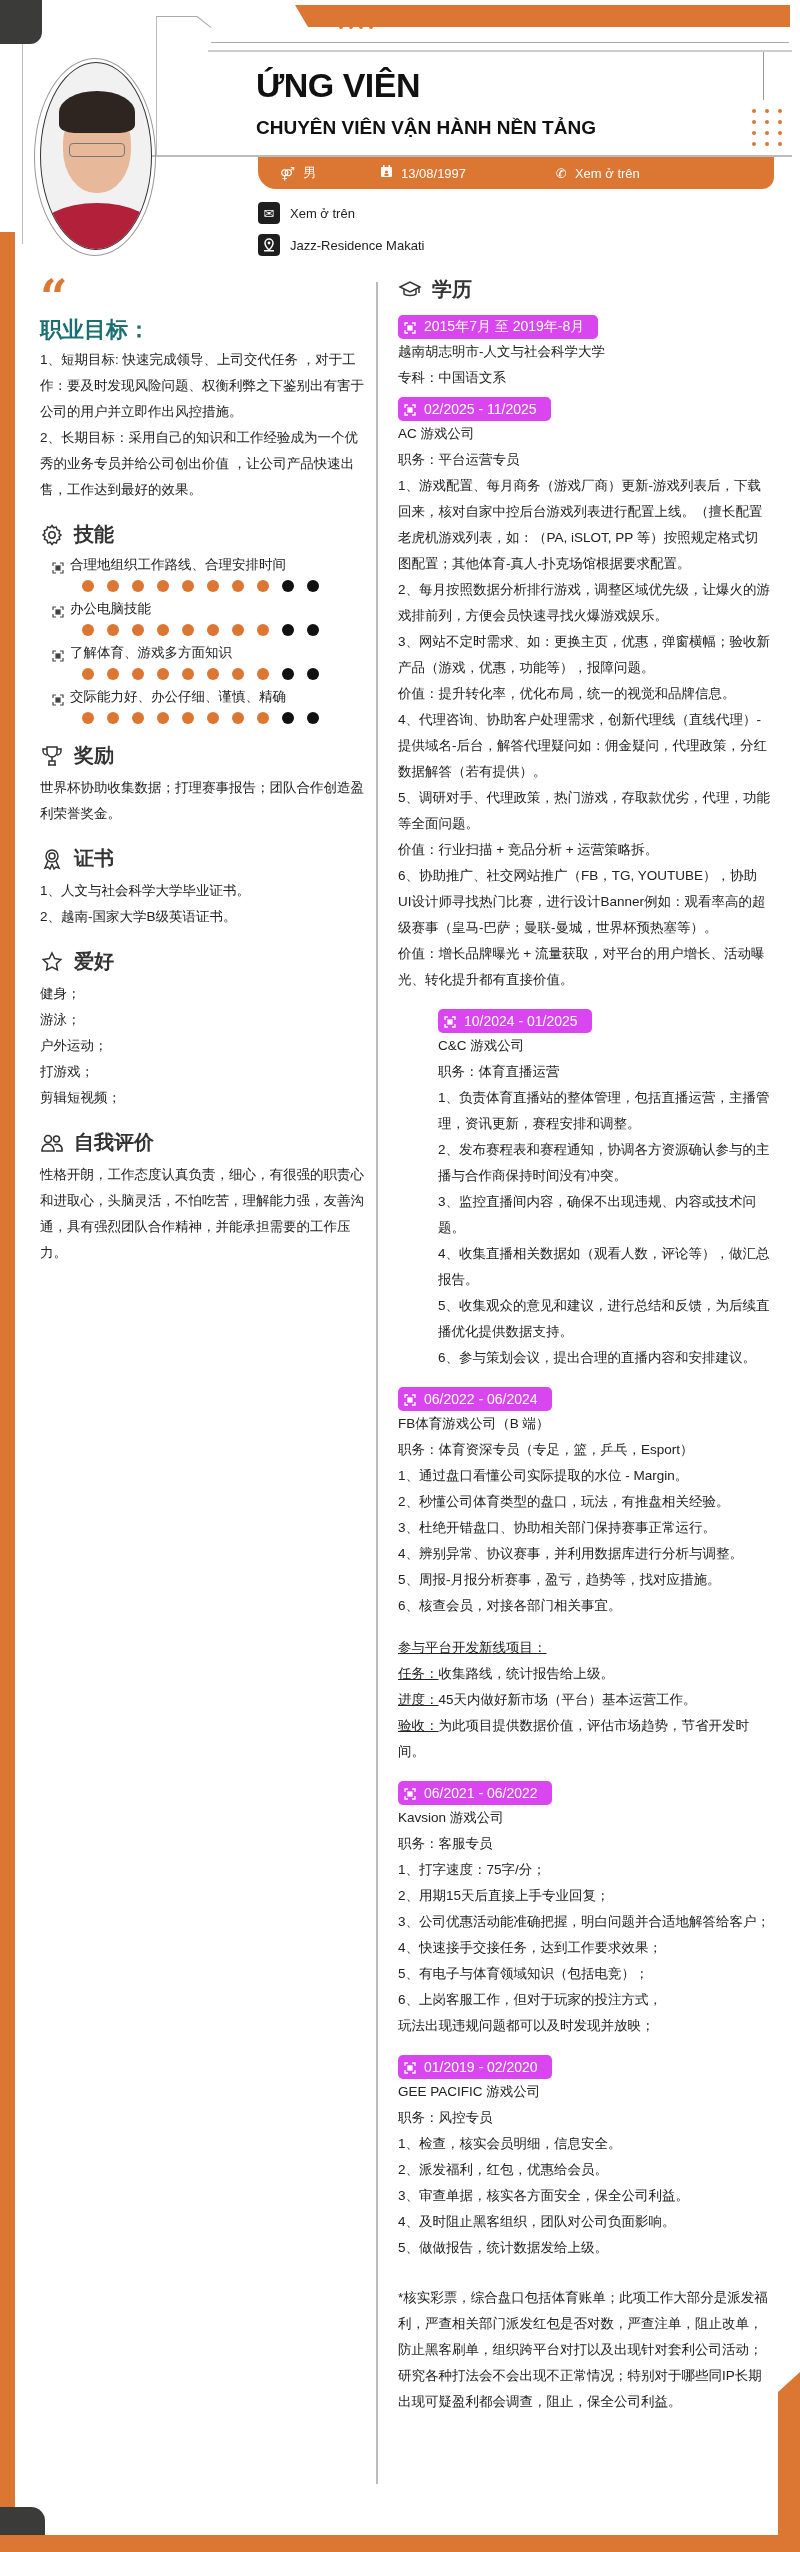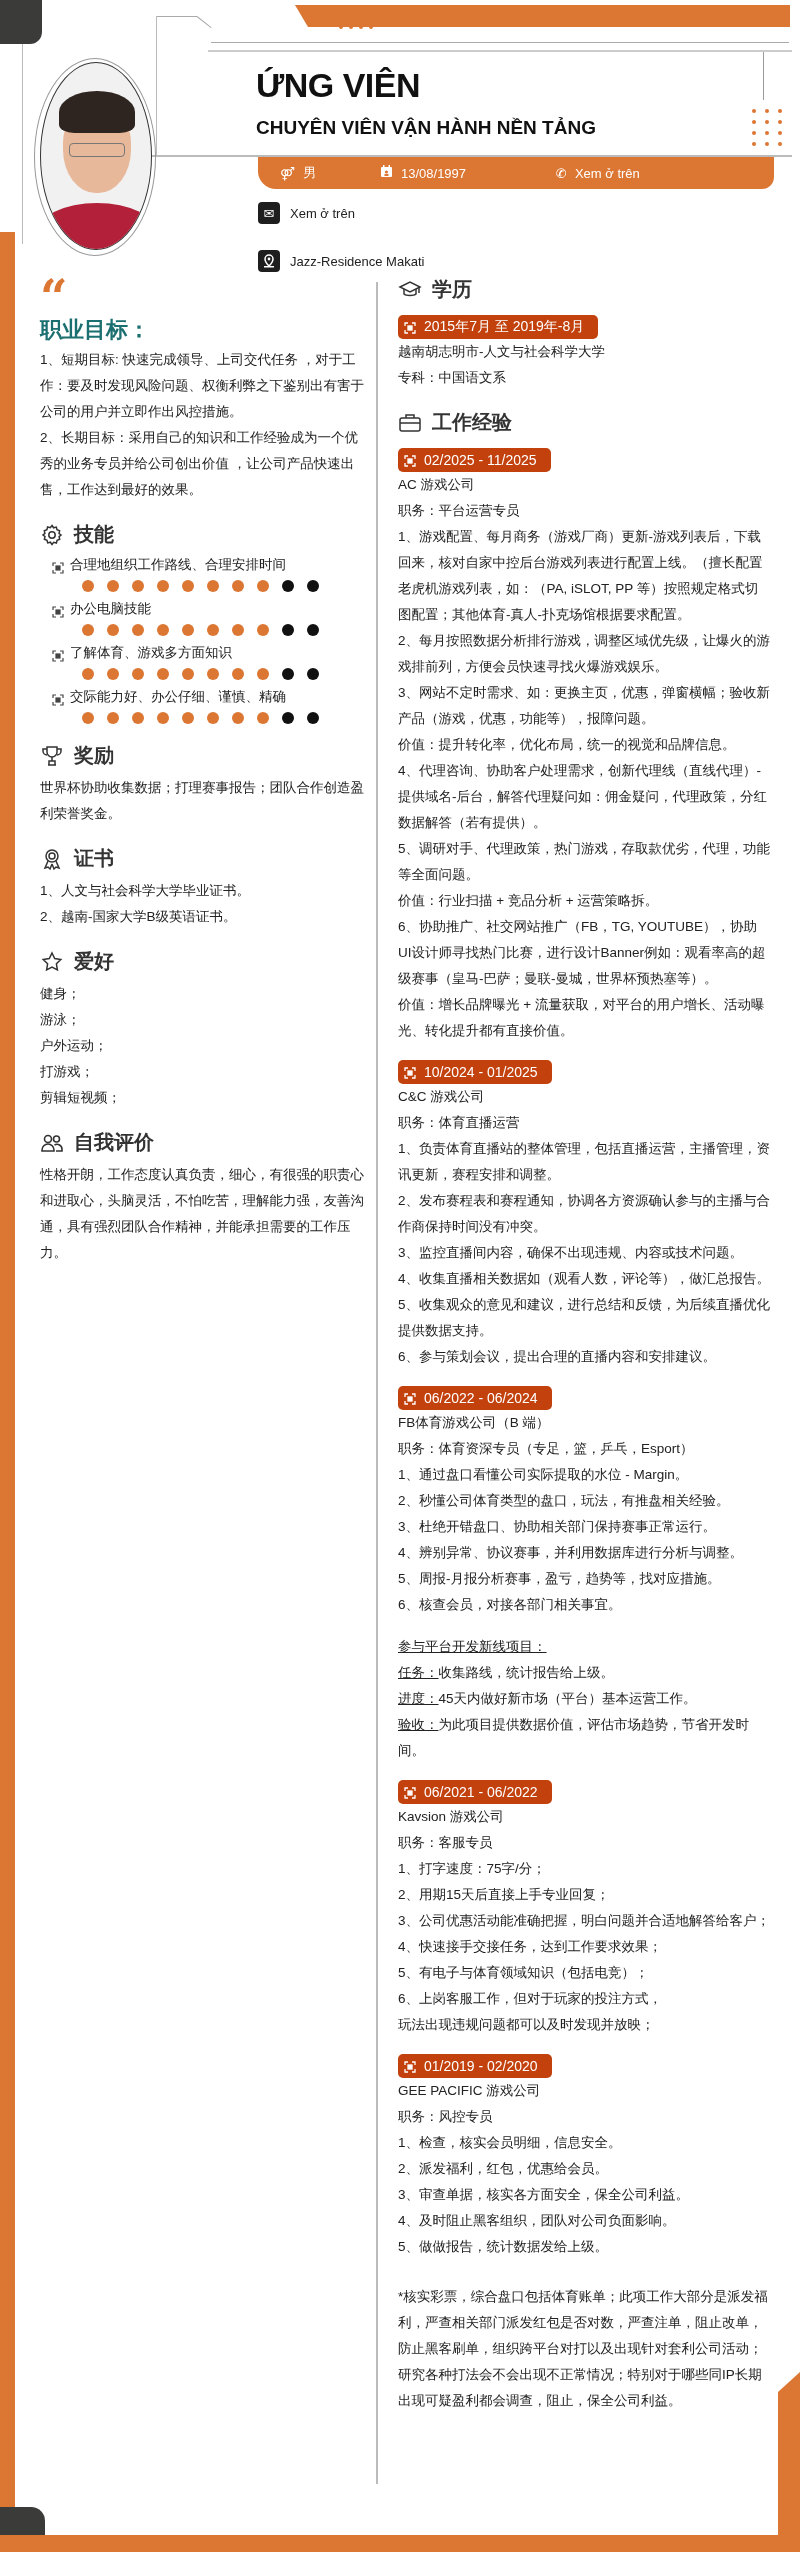--- a/index.html
+++ b/index.html
@@ -55,21 +55,21 @@
   .sec-title svg { width: 24px; height: 24px; }
 
   .skill { margin-left: 12px; margin-bottom: 6px; }
   .skill-name { display: flex; align-items: center; gap: 6px; font-size: 13.5px; line-height: 22px; }
   .skill-name .sq { width: 12px; height: 12px; position: relative; }
   .skill-dots { display: flex; gap: 13px; padding-left: 30px; margin-top: 4px; margin-bottom: 6px; }
   .skill-dots span { width: 12px; height: 12px; border-radius: 50%; display: block; }
 
   .list-line { font-size: 13.5px; line-height: 26px; }
 
-  .badge { display: inline-flex; align-items: center; gap: 8px; background: #c2410c; color: #fff; font-size: 14px; padding: 0 14px 0 6px; height: 24px; border-radius: 5px; margin-top: 6px; }
+  .badge { display: inline-flex; align-items: center; gap: 8px; background: #d946ef; color: #fff; font-size: 14px; padding: 0 14px 0 6px; height: 24px; border-radius: 5px; margin-top: 6px; }
   .badge .sq { width: 12px; height: 12px; position: relative; }
   .r-line { font-size: 13.5px; line-height: 26px; }
   .b { font-weight: normal; }
   .u { text-decoration: underline; }
   .gap { height: 16px; }
 </style>
 </head>
 <body>
 
 <div class="abs tl-block"></div>
@@ -143,21 +143,21 @@
   <div class="info-item" style="left:298px;">
     <span class="ic">✆</span>
     <span>Xem ở trên</span>
   </div>
 </div>
 
 <div class="abs contact" style="top:202px;">
   <span class="ibox">✉</span>
   <span>Xem ở trên</span>
 </div>
-<div class="abs contact" style="top:250px;">
+<div class="abs contact" style="top:234px;">
   <span class="ibox">
     <svg width="12" height="14" viewBox="0 0 12 14">
         <path d="M6 1a4 4 0 0 1 4 4c0 3-4 7-4 7S2 8 2 5a4 4 0 0 1 4-4z" fill="none" stroke="#fff" stroke-width="1.5"></path>
         <circle cx="6" cy="5" r="1.4" fill="#fff"></circle>
         <rect x="1" y="12" width="10" height="1.5" fill="#fff"></rect>
       </svg>
   </span>
   <span>Jazz-Residence Makati</span>
 </div>
 
@@ -336,36 +336,29 @@
             <rect x="4" y="4" width="4" height="4" fill="#fff"></rect>
           </svg>
       </span>
       <span>2015年7月 至 2019年-8月</span>
     </div>
     <p class="r-line b">越南胡志明市-人文与社会科学大学</p>
     <p class="r-line">专科：中国语文系</p>
   </section>
 
   <section>
-    <div class="sec-title">
-      <svg viewBox="0 0 24 24" fill="none" stroke="#333" stroke-width="1.5">
-          <rect x="2" y="7" width="20" height="13" rx="2"></rect>
-          <path d="M8 7V4h8v3M2 12h20"></path>
-        </svg>
-      <span>工作经验</span>
-    </div>
     <div id="jobs">
         <div><div class="badge">
             <span class="sq"><svg width="12" height="12" viewBox="0 0 12 12" fill="none" stroke="#fff" stroke-width="1.3">
                 <path d="M1 4V1h3M8 1h3v3M11 8v3H8M4 11H1V8"></path>
                 <rect x="4" y="4" width="4" height="4" fill="#fff"></rect>
               </svg></span>
             <span>02/2025 - 11/2025</span>
           </div><p class="r-line b">AC 游戏公司</p><p class="r-line b">职务：平台运营专员</p><p class="r-line"><span class="b">1</span><span>、游戏配置、每月商务（游戏厂商）更新-游戏列表后，下载回来，</span><span class="b">核对自家中控后台游戏列表进行配置上线</span><span>。（擅长配置老虎机游戏列表，如：（PA, iSLOT, PP 等）</span><span class="b">按照规定格式切图配置</span><span>；其他体育-真人-扑克场馆根据要求配置。</span></p><p class="r-line"><span class="b">2</span><span>、每月按照数据分析排行游戏，调整区域优先级，让爆火的游戏排前列，方便会员快速寻找火爆游戏娱乐。</span></p><p class="r-line"><span class="b">3</span><span>、网站不定时需求、如：更换主页，优惠，弹窗横幅；验收新产品（游戏，优惠，功能等），报障问题。</span></p><p class="r-line"><span class="b">价值：提升转化率，优化布局，统一的视觉和品牌信息。</span></p><p class="r-line"><span class="b">4</span><span>、代理咨询、协助客户处理需求，创新代理线（直线代理）- 提供域名-后台，解答代理疑问如：佣金疑问，代理政策，分红数据解答（若有提供）。</span></p><p class="r-line"><span class="b">5</span><span>、调研对手、代理政策，热门游戏，存取款优劣，代理，功能等全面问题。</span></p><p class="r-line"><span class="b">价值：行业扫描 + 竞品分析 + 运营策略拆。</span></p><p class="r-line"><span class="b">6</span><span>、协助推广、社交网站推广（FB，TG, YOUTUBE），协助UI设计师寻找热门比赛，进行设计Banner例如：观看率高的超级赛事（皇马-巴萨；曼联-曼城，世界杯预热塞等）。</span></p><p class="r-line"><span>价值：增长品牌曝光 + 流量获取，对平台的用户增长、活动曝光、转化提升都有直接价值。</span></p></div>
-        <div style="margin-top: 10px;"><div class="badge">
+        <div style="margin-top: 10px; margin-left: 40px;"><div class="badge">
             <span class="sq"><svg width="12" height="12" viewBox="0 0 12 12" fill="none" stroke="#fff" stroke-width="1.3">
                 <path d="M1 4V1h3M8 1h3v3M11 8v3H8M4 11H1V8"></path>
                 <rect x="4" y="4" width="4" height="4" fill="#fff"></rect>
               </svg></span>
             <span>10/2024 - 01/2025</span>
           </div><p class="r-line b">C&amp;C 游戏公司</p><p class="r-line b">职务：体育直播运营</p><p class="r-line"><span class="b">1</span><span>、负责体育直播站的整体管理，包括直播运营，主播管理，资讯更新，赛程安排和调整。</span></p><p class="r-line"><span class="b">2</span><span>、发布赛程表和赛程通知，协调各方资源确认参与的主播与合作商保持时间没有冲突。</span></p><p class="r-line"><span class="b">3</span><span>、监控直播间内容，确保不出现违规、内容或技术问题。</span></p><p class="r-line"><span class="b">4</span><span>、收集直播相关数据如（观看人数，评论等），做汇总报告。</span></p><p class="r-line"><span class="b">5</span><span>、收集观众的意见和建议，进行总结和反馈，为后续直播优化提供数据支持。</span></p><p class="r-line"><span class="b">6</span><span>、参与策划会议，提出合理的直播内容和安排建议。</span></p></div>
         <div style="margin-top: 10px;"><div class="badge">
             <span class="sq"><svg width="12" height="12" viewBox="0 0 12 12" fill="none" stroke="#fff" stroke-width="1.3">
                 <path d="M1 4V1h3M8 1h3v3M11 8v3H8M4 11H1V8"></path>
                 <rect x="4" y="4" width="4" height="4" fill="#fff"></rect>

